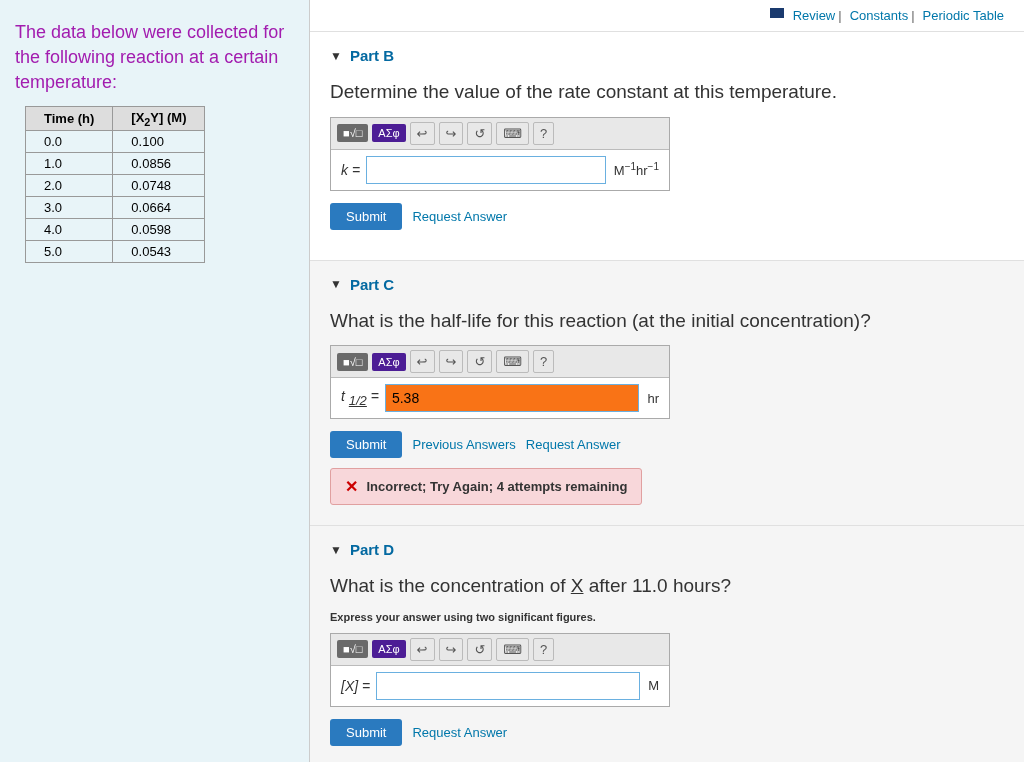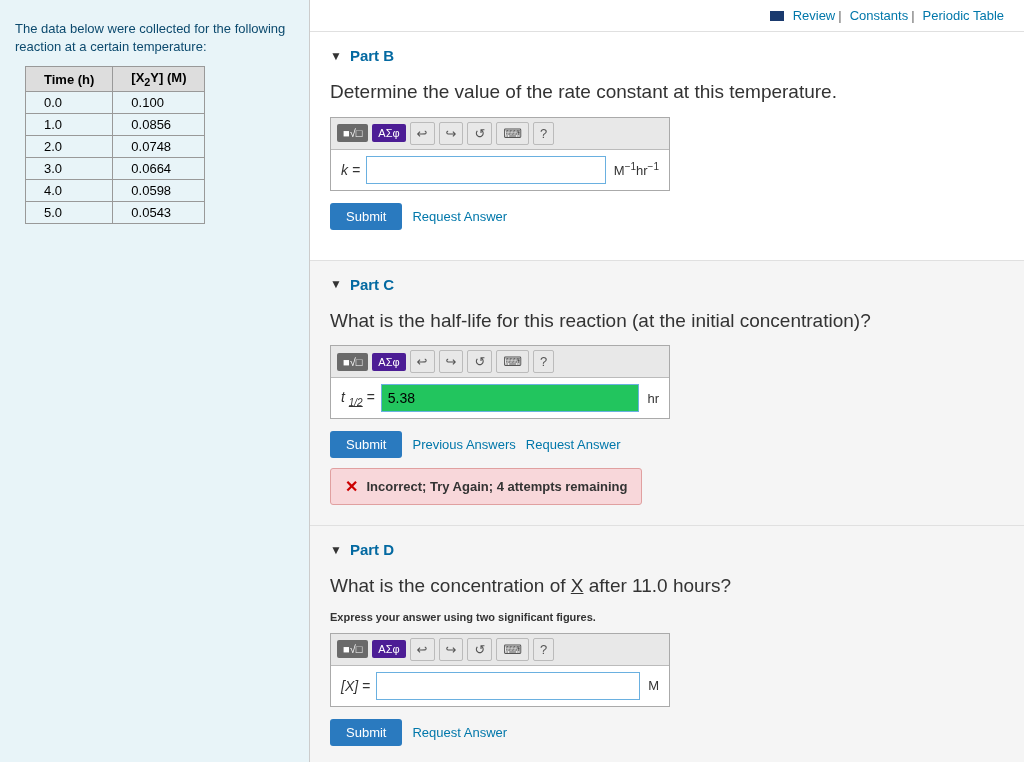--- a/index.html
+++ b/index.html
@@ -14,22 +14,22 @@
 
     
     .sidebar {
       width: 310px;
       min-width: 310px;
       background: #e8f4f8;
       padding: 20px 15px;
       border-right: 1px solid #ccc;
     }
     .sidebar-text {
-      font-size: 13px;
-      color: #0c4a6e;
+      font-size: 18px;
+      color: #a21caf;
       margin-bottom: 10px;
       line-height: 1.4;
     }
     .reaction {
       font-size: 13px;
       color: #333;
       margin-bottom: 12px;
     }
     .reaction sub { font-size: 10px; }
     .data-table {
@@ -52,21 +52,20 @@
       flex: 1;
       background: #fff;
       overflow-y: auto;
       position: relative;
     }
 
     
     .top-nav {
       display: flex;
       justify-content: flex-end;
-      align-items: center;
       padding: 8px 20px;
       background: #fff;
       border-bottom: 1px solid #e0e0e0;
       font-size: 13px;
     }
     .top-nav a {
       color: #0077aa;
       text-decoration: none;
       margin-left: 5px;
     }
@@ -171,32 +170,32 @@
       align-items: center;
       padding: 6px 10px;
     }
     .math-label {
       font-style: italic;
       font-size: 14px;
       color: #333;
       margin-right: 6px;
       white-space: nowrap;
     }
-    .math-label sub { font-size: 10px; text-decoration: underline; }
+    .math-label sub { font-size: 13px; text-decoration: underline; }
     .math-field {
       flex: 1;
       border: 1px solid #6ab0e0;
       outline: none;
       padding: 4px 6px;
       font-size: 14px;
       background: #fff;
       height: 28px;
     }
     .math-field.filled {
-      background: #22c55e;
+      background: #f97316;
     }
     .math-unit {
       margin-left: 8px;
       font-size: 13px;
       color: #333;
       white-space: nowrap;
     }
     .math-unit sup { font-size: 10px; }
 
     

